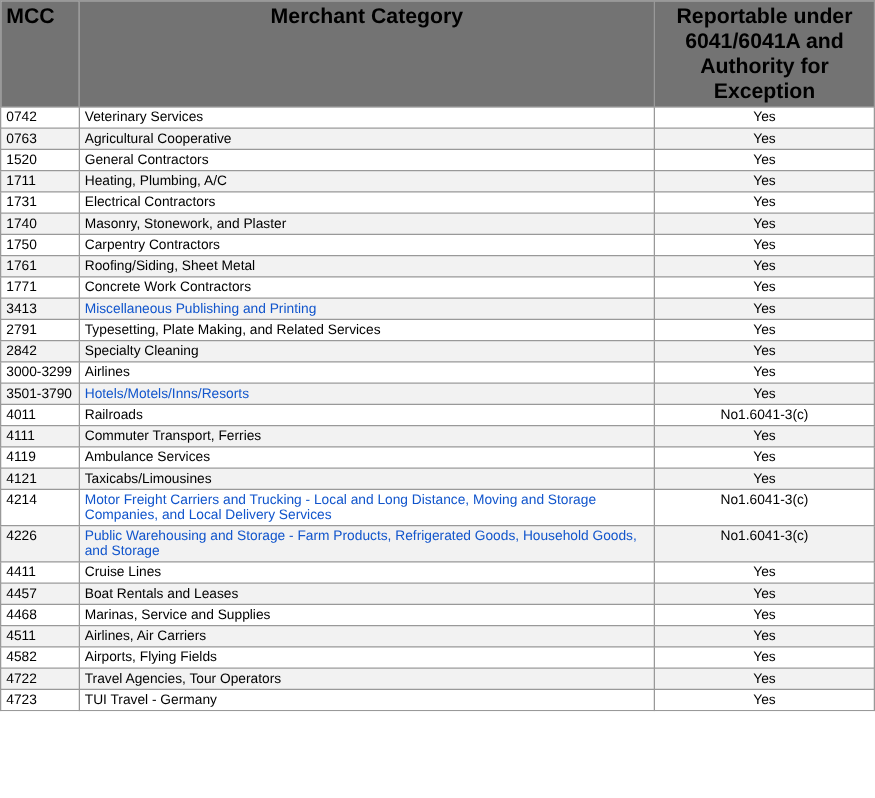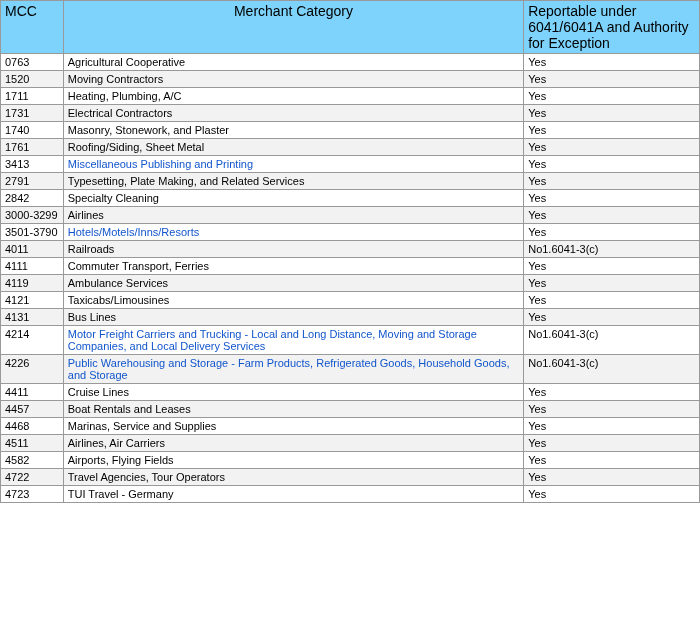--- a/index.html
+++ b/index.html
@@ -13,88 +13,103 @@
       width: 700px;
       border-collapse: collapse;
       table-layout: fixed;
     }
     th, td {
       border: 1px solid #999;
       padding: 2px 4px;
       vertical-align: top;
     }
     th {
-      background-color: #7dd3fc;
+      background-color: #737373;
       text-align: center;
-      font-weight: normal;
-      font-size: 14px;
+      font-weight: bold;
+      font-size: 17px;
     }
     tr:nth-child(even) td {
       background-color: #f2f2f2;
     }
     tr:nth-child(odd) td {
       background-color: #ffffff;
     }
     .col-mcc {
       width: 60px;
       text-align: left;
     }
     .col-category {
       width: 440px;
       margin-left: 36px;
     }
     .col-reportable {
       width: 168px;
-      text-align: left;
+      text-align: center;
     }
     .link {
       color: #1155cc;
       text-decoration: none;
     }
   </style>
 </head>
 <body>
 
 <table>
   <thead>
     <tr>
       <th class="col-mcc">MCC</th>
       <th class="col-category">Merchant Category</th>
       <th class="col-reportable">Reportable under 6041/6041A and Authority for Exception</th>
     </tr>
   </thead>
   <tbody id="table-body">
+  <tr>
+        <td class="col-mcc">0742</td>
+        <td class="col-category">Veterinary Services</td>
+        <td class="col-reportable">Yes</td>
+      </tr>
       <tr>
         <td class="col-mcc">0763</td>
         <td class="col-category">Agricultural Cooperative</td>
         <td class="col-reportable">Yes</td>
       </tr>
       <tr>
         <td class="col-mcc">1520</td>
-        <td class="col-category">Moving Contractors</td>
+        <td class="col-category">General Contractors</td>
         <td class="col-reportable">Yes</td>
       </tr>
       <tr>
         <td class="col-mcc">1711</td>
         <td class="col-category">Heating, Plumbing, A/C</td>
         <td class="col-reportable">Yes</td>
       </tr>
       <tr>
         <td class="col-mcc">1731</td>
         <td class="col-category">Electrical Contractors</td>
         <td class="col-reportable">Yes</td>
       </tr>
       <tr>
         <td class="col-mcc">1740</td>
         <td class="col-category">Masonry, Stonework, and Plaster</td>
         <td class="col-reportable">Yes</td>
       </tr>
       <tr>
+        <td class="col-mcc">1750</td>
+        <td class="col-category">Carpentry Contractors</td>
+        <td class="col-reportable">Yes</td>
+      </tr>
+      <tr>
         <td class="col-mcc">1761</td>
         <td class="col-category">Roofing/Siding, Sheet Metal</td>
+        <td class="col-reportable">Yes</td>
+      </tr>
+      <tr>
+        <td class="col-mcc">1771</td>
+        <td class="col-category">Concrete Work Contractors</td>
         <td class="col-reportable">Yes</td>
       </tr>
       <tr>
         <td class="col-mcc">3413</td>
         <td class="col-category"><a href="#" class="link">Miscellaneous Publishing and Printing</a></td>
         <td class="col-reportable">Yes</td>
       </tr>
       <tr>
         <td class="col-mcc">2791</td>
         <td class="col-category">Typesetting, Plate Making, and Related Services</td>
@@ -126,25 +141,20 @@
         <td class="col-reportable">Yes</td>
       </tr>
       <tr>
         <td class="col-mcc">4119</td>
         <td class="col-category">Ambulance Services</td>
         <td class="col-reportable">Yes</td>
       </tr>
       <tr>
         <td class="col-mcc">4121</td>
         <td class="col-category">Taxicabs/Limousines</td>
-        <td class="col-reportable">Yes</td>
-      </tr>
-      <tr>
-        <td class="col-mcc">4131</td>
-        <td class="col-category">Bus Lines</td>
         <td class="col-reportable">Yes</td>
       </tr>
       <tr>
         <td class="col-mcc">4214</td>
         <td class="col-category"><a href="#" class="link">Motor Freight Carriers and Trucking - Local and Long Distance, Moving and Storage Companies, and Local Delivery Services</a></td>
         <td class="col-reportable">No1.6041-3(c)</td>
       </tr>
       <tr>
         <td class="col-mcc">4226</td>
         <td class="col-category"><a href="#" class="link">Public Warehousing and Storage - Farm Products, Refrigerated Goods, Household Goods, and Storage</a></td>

